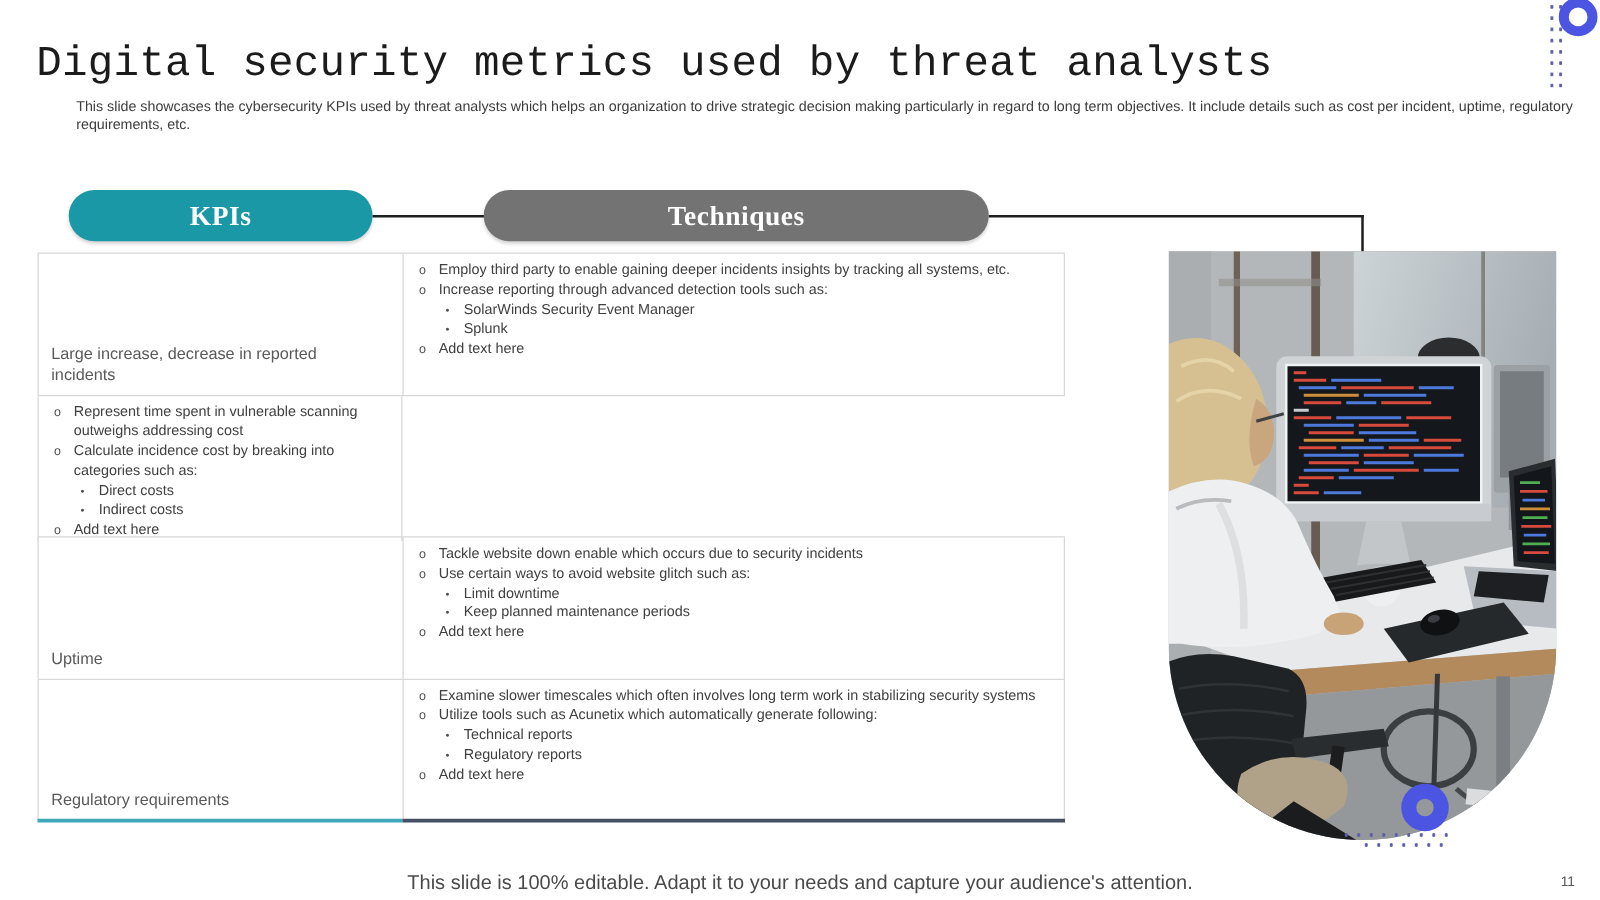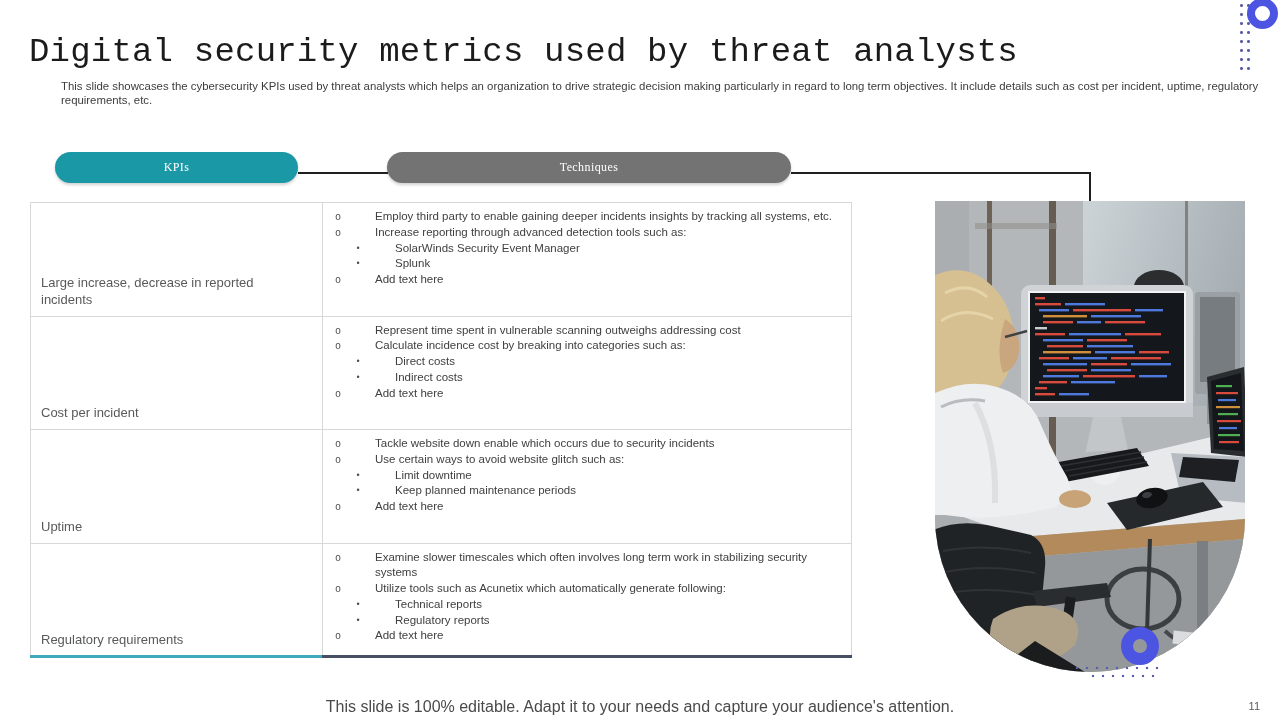--- a/index.html
+++ b/index.html
@@ -6,22 +6,22 @@
   body{width:1280px;height:720px;position:relative;background:#ffffff;overflow:hidden;
        font-family:"Liberation Sans",sans-serif;}
   .abs{position:absolute;}
 
   
   #title{left:29px;top:33px;font-family:Liberation Mono, monospace;font-size:34px;color:#1b1b1b;
          letter-spacing:.2px;white-space:nowrap;}
   #subtitle{left:29px;top:80px;width:1212px;font-size:11.4px;line-height:13.8px;color:#3c3c3c;margin-left:32px;}
 
   
-  .pill{height:31px;border-radius:20.5px;display:flex;align-items:center;justify-content:center;
-        color:#fff;font-family:"Liberation Serif",serif;font-weight:normal;font-size:12px;
+  .pill{height:41px;border-radius:20.5px;display:flex;align-items:center;justify-content:center;
+        color:#fff;font-family:"Liberation Serif",serif;font-weight:bold;font-size:22px;
         letter-spacing:.4px;box-shadow:0 2px 3px rgba(0,0,0,.18);cursor:pointer;}
   #pill-kpis{left:55px;top:152px;width:243px;background:#1b98a5;}
   #pill-tech{left:387px;top:152px;width:404px;background:#737373;}
   .conn{background:#1f1f1f;}
   #conn-a{left:298px;top:172px;width:90px;height:2px;}
   #conn-b{left:791px;top:172px;width:300px;height:2px;}
   #conn-c{left:1089px;top:172px;width:2px;height:30px;}
 
   
   #tbl{left:30px;top:202px;width:822px;border-top:1px solid #d8d8d8;}
@@ -29,21 +29,21 @@
   .cell{box-sizing:border-box;border-left:1px solid #d8d8d8;}
   .cell.last{border-right:1px solid #d8d8d8;}
   .trow{border-bottom:1px solid #d8d8d8;}
   .kpi-cell{display:flex;align-items:flex-end;padding:8px 14px 8px 10px;font-size:13px;
             line-height:17px;color:#595959;}
   .bul-cell{padding:6px 10px 0 10px;}
   .bl{display:flex;align-items:flex-start;font-size:11.5px;line-height:15.8px;color:#404040;}
   .bl .mk{width:10px;margin-right:8px;text-align:center;color:#4f4f4f;font-size:10px;flex:none;}
   .bl.l2{margin-left:20px;}
   .bl.l2 .mk{font-size:9px;}
-  .bl .bt{flex:1;margin-left:24px;}
+  .bl .bt{flex:1;}
   
   #tbl-accent-left{left:30px;top:655px;width:292px;height:2.5px;background:#3fa9bc;}
   #tbl-accent-right{left:322px;top:655px;width:530px;height:2.5px;background:#474f63;}
 
   
   #photo{left:935px;top:201px;width:310px;height:471px;border-radius:0 0 155px 155px;
          overflow:hidden;background:#b4b7b9;}
   #photo svg{display:block;}
 
   
@@ -98,23 +98,20 @@
           <span class="bt">Splunk</span>
         </div>
       <div class="bl l1">
           <span class="mk">o</span>
           <span class="bt">Add text here</span>
         </div>
     </div>
   </div>
 
   <div class="trow">
-    <div class="cell kpi-cell">
-      <span>Cost per incident</span>
-    </div>
     <div class="cell last bul-cell">
       <div class="bl l1">
           <span class="mk">o</span>
           <span class="bt">Represent time spent in vulnerable scanning outweighs addressing cost</span>
         </div>
       <div class="bl l1">
           <span class="mk">o</span>
           <span class="bt">Calculate incidence cost by breaking into categories such as:</span>
         </div>
       <div class="bl l2">

